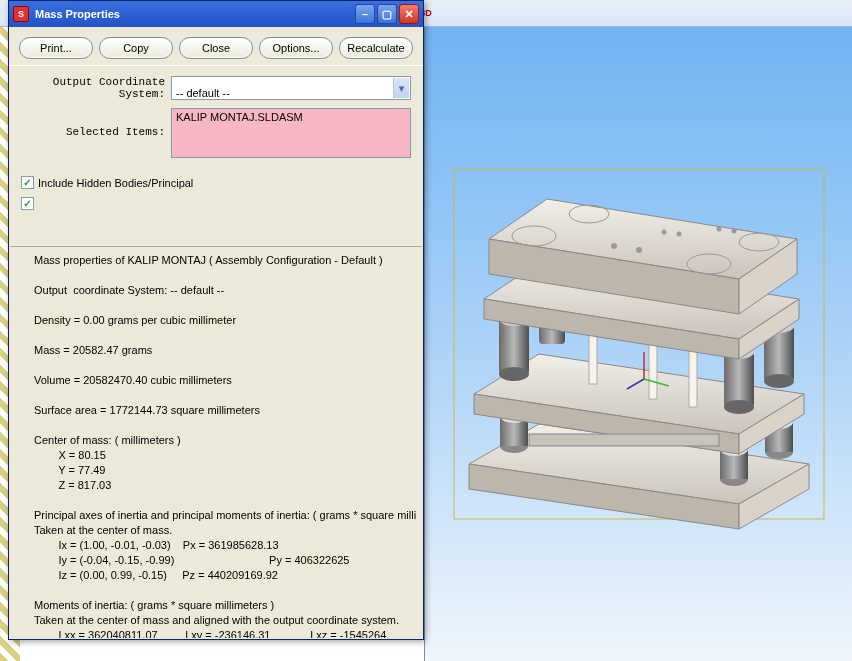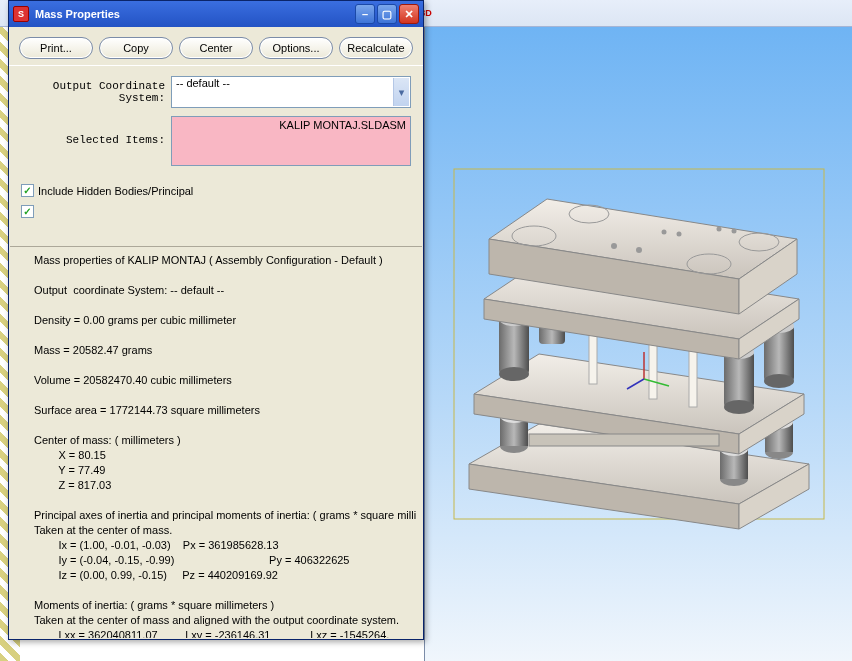--- a/index.html
+++ b/index.html
@@ -52,30 +52,30 @@
 .winbtn {
   flex:1; height:22px; background:linear-gradient(#fff,#ece9d8);
   border:1px solid #7b8ca8; border-radius:11px; text-align:center; line-height:20px;
   box-shadow: inset 0 0 0 1px #fff;
 }
 
 .formarea { padding: 10px 12px 6px; }
 .frow { display:flex; align-items:center; margin-bottom:8px; }
 .flabel { width:150px; text-align:right; padding-right:6px;font-family:Liberation Mono, monospace; }
 .combo {
-  flex:1; height:32px; border:1px solid #7f9db9; background:#fff; display:flex;
-  align-items:flex-start; padding:0 4px; position:relative;
+  flex:1; height:24px; border:1px solid #7f9db9; background:#fff; display:flex;
+  align-items:flex-end; padding:0 4px; position:relative;
 }
 .combo .chev {
   position:absolute; right:1px; top:1px; bottom:1px; width:16px;
   background:linear-gradient(#dbe6f6,#c1d3ef); border-left:1px solid #b4c7e6;
   display:flex; align-items:center; justify-content:center; color:#4a6aa0;
 }
 .sel-items {
-  flex:1; height:50px; border:1px solid #7f9db9; background:#f9b7c4; padding:2px 4px; color:#000;text-align:right;
+  flex:1; height:50px; border:1px solid #7f9db9; background:#f9b7c4; padding:2px 4px; color:#000;
 }
 .chkrow { display:flex; align-items:center; gap:4px; padding:4px 12px; }
 .chkbox {
   width:13px; height:13px; border:1px solid #7f9db9; background:#fff;
   display:flex; align-items:center; justify-content:center; font-size:10px; color:#21a121; font-weight:bold;
 }
 
 .resultpane {
   position:absolute; left:1px; right:1px; top:245px; bottom:1px; overflow:hidden;
   background:#ece9d8; border-top:1px solid #aca899; padding:6px 24px;
@@ -258,21 +258,21 @@
     <span>Mass Properties</span>
     <div class="spacer"></div>
     <div class="tb-winbtn">–</div>
     <div class="tb-winbtn">▢</div>
     <div class="tb-winbtn close">✕</div>
   </div>
 
   <div class="btnrow">
     <div class="winbtn">Print...</div>
     <div class="winbtn">Copy</div>
-    <div class="winbtn">Center</div>
+    <div class="winbtn">Close</div>
     <div class="winbtn">Options...</div>
     <div class="winbtn">Recalculate</div>
   </div>
 
   <div class="formarea">
     <div class="frow">
       <div class="flabel">Output Coordinate System:</div>
       <div class="combo">
         <span>-- default --</span>
         <div class="chev">▾</div>

